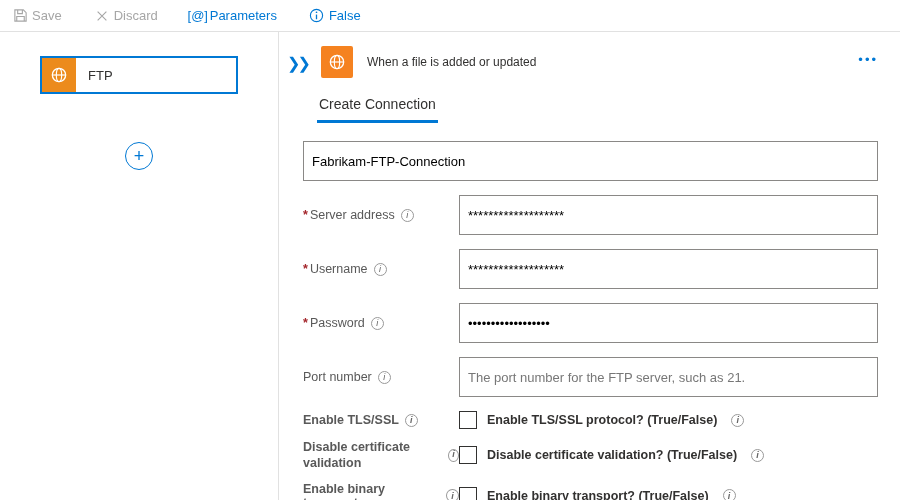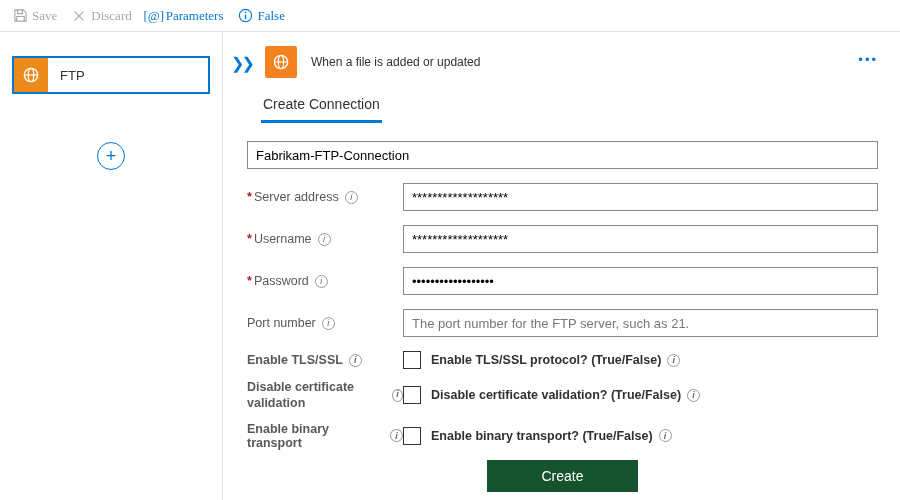--- a/index.html
+++ b/index.html
@@ -11,42 +11,41 @@
     height: 500px;
     overflow: hidden;
     background: #fff;
   }
   .toolbar {
     height: 32px;
     border-bottom: 1px solid #e1e1e1;
     display: flex;
     align-items: center;
     padding: 0 8px;
-    gap: 6px;
+    gap: 24px;
     font-size: 13px;
     color: #595959;
-    font-family: Liberation Serif, serif;
   }
   .tb-btn {
     display: inline-flex;
     align-items: center;
     gap: 4px;
     padding: 2px 4px;
     cursor: pointer;
   }
   .tb-btn.disabled { color: #a6a6a6; }
   .tb-btn.blue { color: #0078d4; }
   .tb-icon { display: inline-flex; width: 16px; height: 16px; align-items:center; justify-content:center; }
 
   .main {
     display: flex;
     height: calc(500px - 32px);
   }
   .sidebar {
-    width: 223px;
+    width: 279px;
     border-right: 1px solid #e1e1e1;
     padding: 24px 16px;
     display: flex;
     flex-direction: column;
     align-items: center;
   }
   .step-card {
     width: 198px;
     height: 38px;
     border: 2px solid #0078d4;
@@ -147,38 +146,38 @@
   .req::before { content:"*"; color:#a4262c; margin-right:2px; font-weight: bold;}
   .info-icon {
     display:inline-flex; width:13px; height:13px;
     border:1px solid #999; border-radius:50%;
     align-items:center; justify-content:center;
     font-size:9px; color:#666;
     font-style: italic;
   }
   .input {
     flex: 1;
-    height: 28px;
+    height: 40px;
     border: 1px solid #8a8886;
     padding: 0 8px;
     font-size: 13px;
     background:#fff;
     font-family: inherit;
   }
   .input::placeholder { color:#777; }
   .chk-row {
     display:flex; align-items:center; gap:10px;
   }
   .checkbox {
     width: 18px; height: 18px;
     border: 1px solid #323130;
     background:#fff;
     flex-shrink: 0;
   }
-  .chk-text { font-size: 12.5px; color:#323130; display:flex; align-items:center; gap:6px;}
+  .chk-text { font-size: 12.5px; color:#323130; display:flex; align-items:center; gap:14px;}
   .row.tight { margin-bottom: 10px; font-weight: bold; }
 
   .create-btn {
     display:block;
     margin: 8px auto 0 auto;
     background: #14532d;
     color: #fff;
     border: none;
     font-size: 14px;
     padding: 8px 54px;

